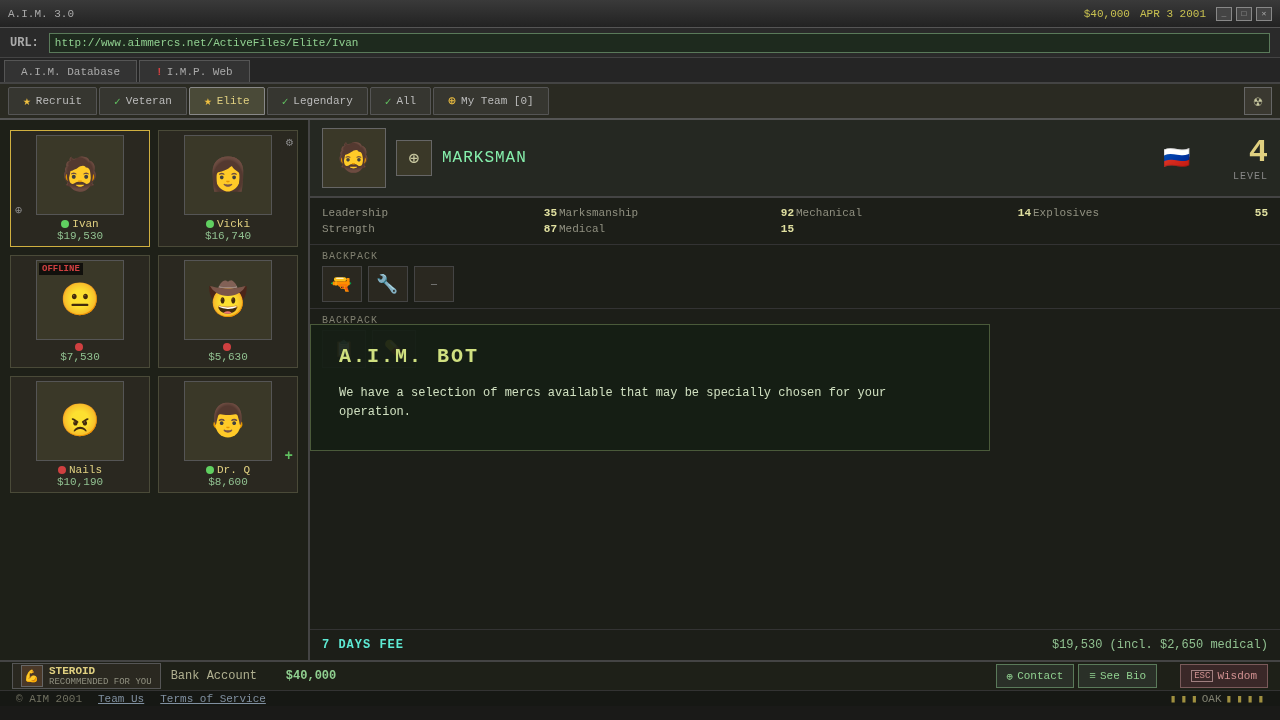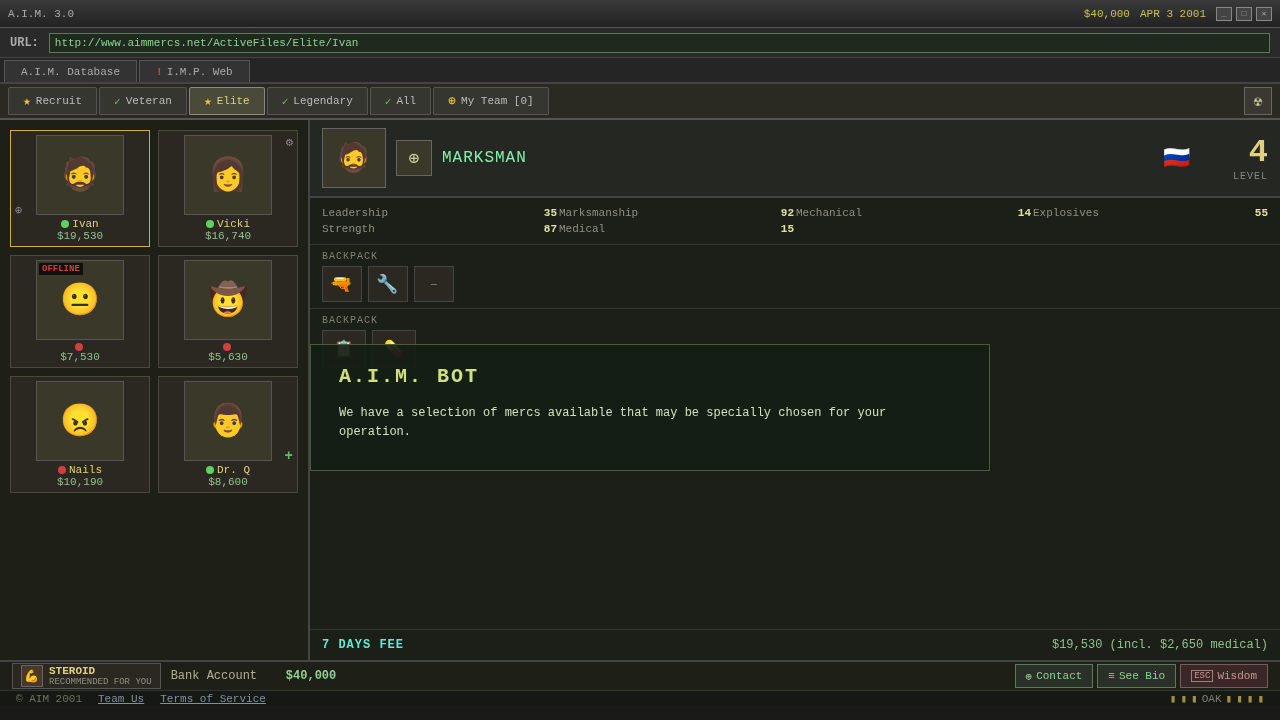--- a/index.html
+++ b/index.html
@@ -334,21 +334,21 @@
       border: 1px solid #444;
       display: flex;
       align-items: center;
       justify-content: center;
       font-size: 16px;
     }
 
     
     #aim-bot-overlay {
       position: absolute;
-      top: 224px;
+      top: 204px;
       left: 310px;
       width: 680px;
       background: rgba(20, 30, 20, 0.93);
       border: 1px solid #4a5a3a;
       padding: 20px 28px 28px 28px;
       z-index: 100;
     }
     #aim-bot-title {
       font-size: 20px;
       color: #d0e080;
@@ -413,20 +413,21 @@
       cursor: pointer;
       display: flex;
       align-items: center;
       gap: 4px;
       font-family: 'Courier New', monospace;
     }
     .action-btn.start {
       background: #3a2828;
       border-color: #7a5a5a;
       color: #d09090;
+      margin-left: 19px;
     }
 
     
     #footer {
       height: 16px;
       background: #161814;
       border-top: 1px solid #333;
       display: flex;
       align-items: center;
       justify-content: space-between;

